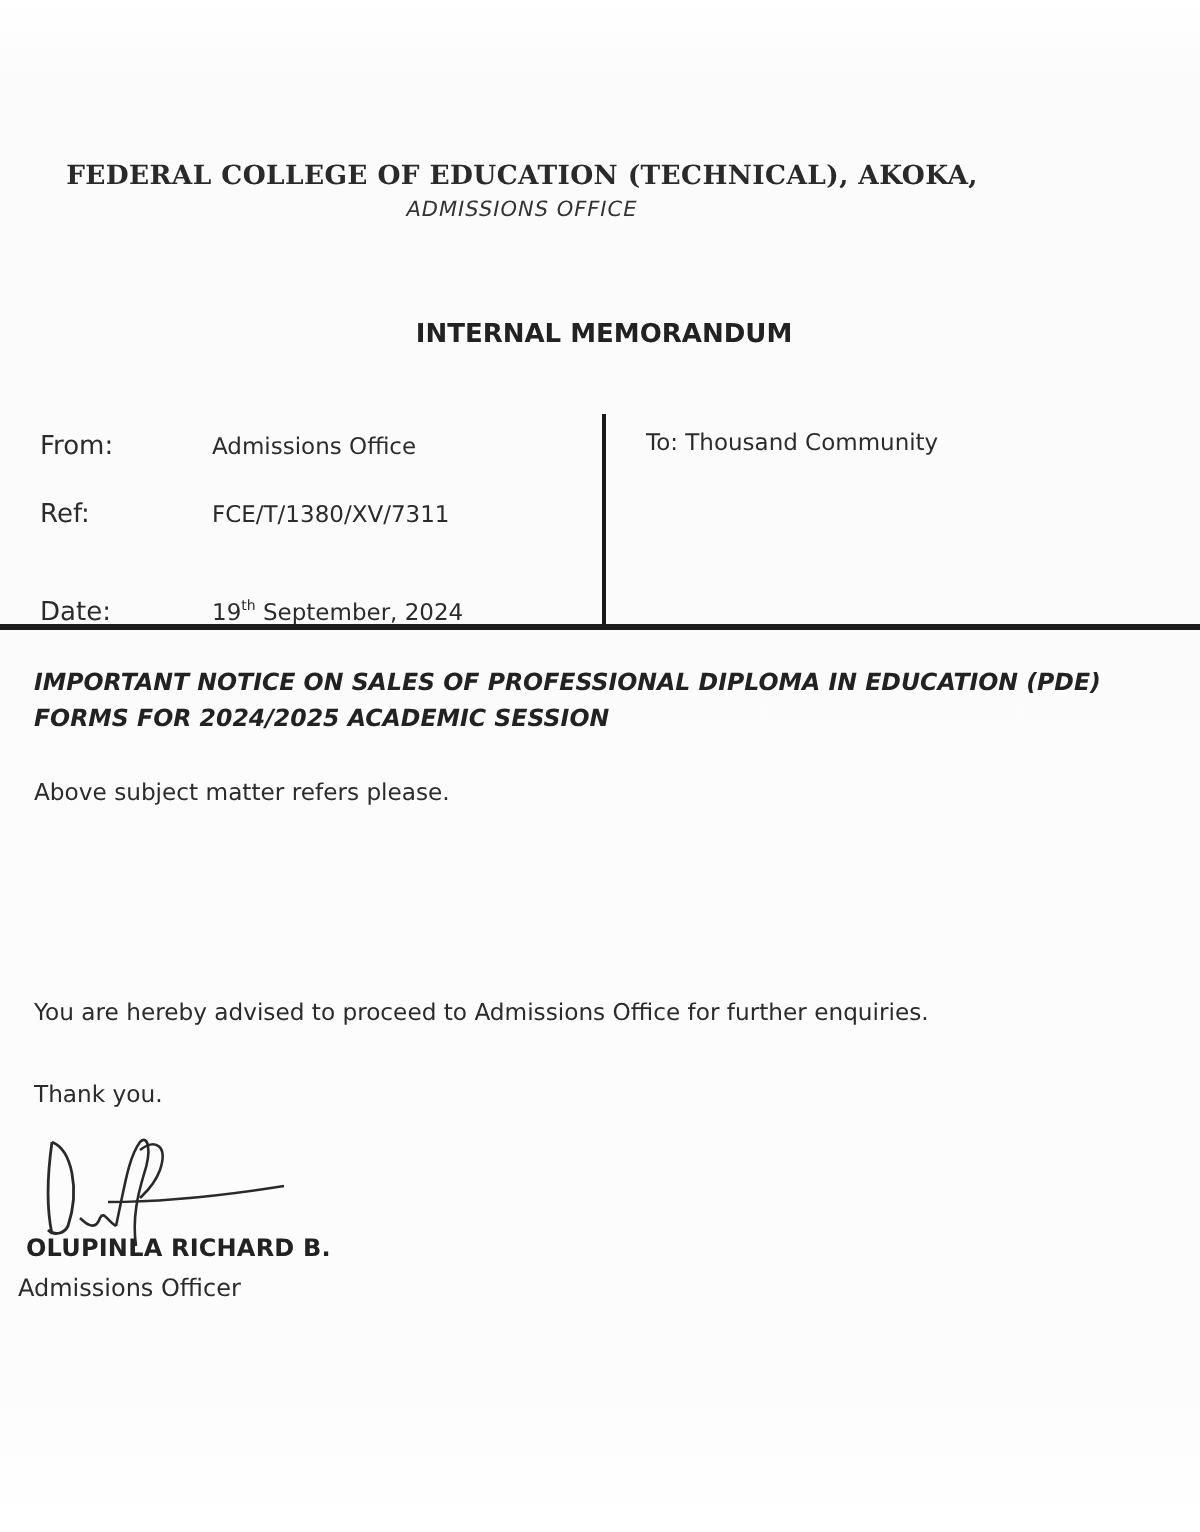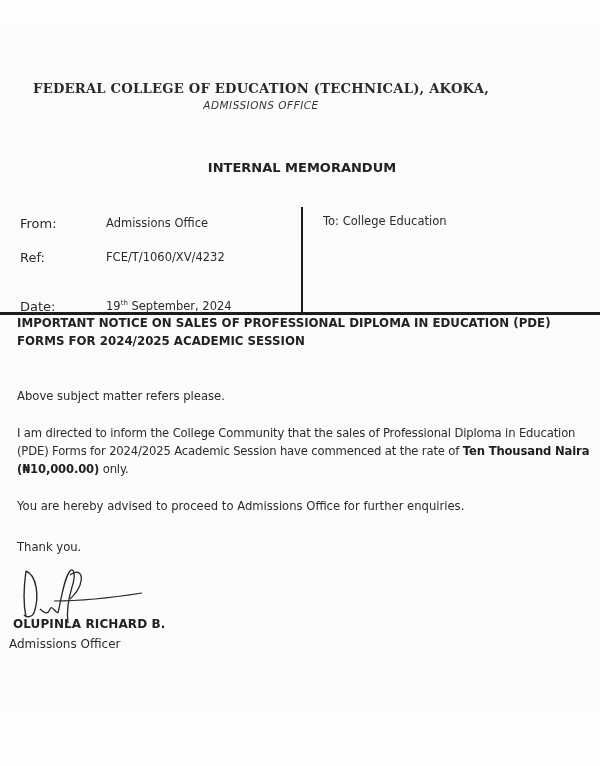--- a/index.html
+++ b/index.html
@@ -113,27 +113,28 @@
     .to-field {
       position: absolute;
       left: 323px;
       top: 9px;
       font-size: 11.5px;
       color: #2b2b2b;
     }
     .subject {
       position: absolute;
       left: 17px;
-      top: 314px;
+      top: 332px;
       width: 583px;
       font-weight: bold;
       font-size: 11.8px;
       line-height: 18px;
       color: #222222;
       letter-spacing: 0px;
+      font-style: italic;
     }
     .para {
       position: absolute;
       left: 17px;
       width: 583px;
       font-size: 11.6px;
       line-height: 18px;
       color: #2b2b2b;
     }
     .para-1 { top: 387px; }
@@ -175,35 +176,34 @@
     <div class="office-name">ADMISSIONS OFFICE</div>
   </div>
 
   <div class="memo-title">INTERNAL MEMORANDUM</div>
 
   <div class="memo-table">
     <span class="field-label row-from">From:</span>
     <span class="field-value row-from">Admissions Office</span>
 
     <span class="field-label row-ref">Ref:</span>
-    <span class="field-value row-ref">FCE/T/1060/XV/4232</span>
+    <span class="field-value row-ref">FCE/T/1380/XV/7311</span>
 
     <span class="field-label row-date">Date:</span>
     <span class="field-value row-date"><span>19</span><sup>th</sup><span> September, 2024</span></span>
 
     <div class="memo-divider-v"></div>
-    <span class="to-field">To: College Education</span>
+    <span class="to-field">To: Thousand Community</span>
     <div class="memo-divider-h"></div>
   </div>
 
   <div class="subject">IMPORTANT NOTICE ON SALES OF PROFESSIONAL DIPLOMA IN EDUCATION (PDE) FORMS FOR 2024/2025 ACADEMIC SESSION</div>
 
   <div class="para para-1">Above subject matter refers please.</div>
 
-  <div class="para para-2"><span>I am directed to inform the College Community that the sales of Professional Diploma in Education (PDE) Forms for 2024/2025 Academic Session have commenced at the rate of </span><b>Ten Thousand Naira (₦10,000.00)</b><span> only.</span></div>
 
   <div class="para para-4">Thank you.</div>
 
   <div class="para para-3">You are hereby advised to proceed to Admissions Office for further enquiries.</div>
 
   <svg class="signature" viewBox="0 0 140 60" xmlns="http://www.w3.org/2000/svg">
     <path d="M12 6 C 10 20, 9 38, 12 52 M12 6 C 22 10, 26 30, 20 48 C 18 52, 13 53, 10 50" fill="none" stroke="#2a2a2a" stroke-width="1.4"></path>
     <path d="M26 44 C 30 48, 34 50, 36 44 C 38 40, 40 46, 44 48" fill="none" stroke="#2a2a2a" stroke-width="1.3"></path>
     <path d="M44 48 C 48 30, 50 14, 56 6 C 60 2, 62 10, 58 22 C 55 32, 52 44, 54 58" fill="none" stroke="#2a2a2a" stroke-width="1.3"></path>
     <path d="M56 10 C 64 4, 70 8, 66 20 C 63 28, 58 32, 56 34" fill="none" stroke="#2a2a2a" stroke-width="1.3"></path>

